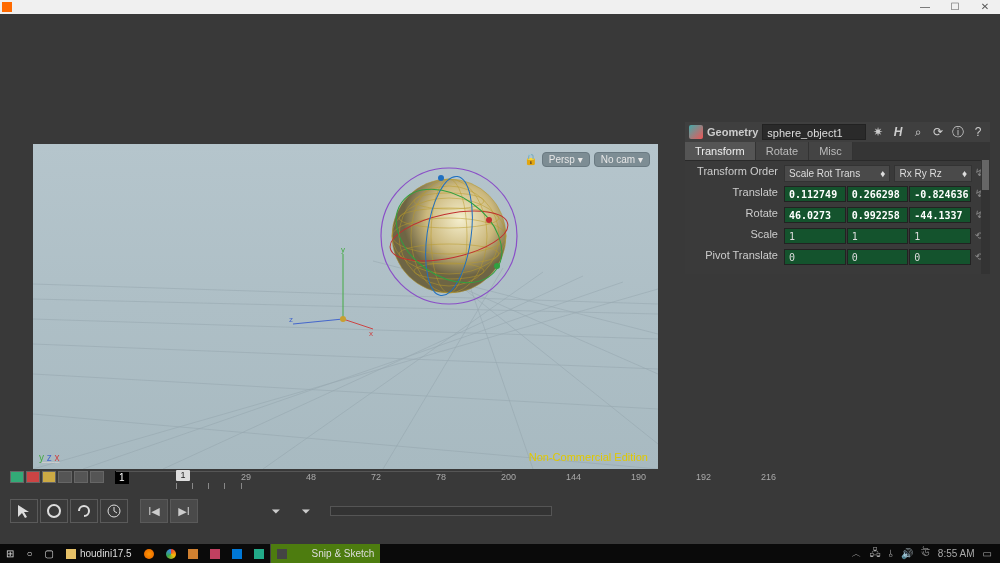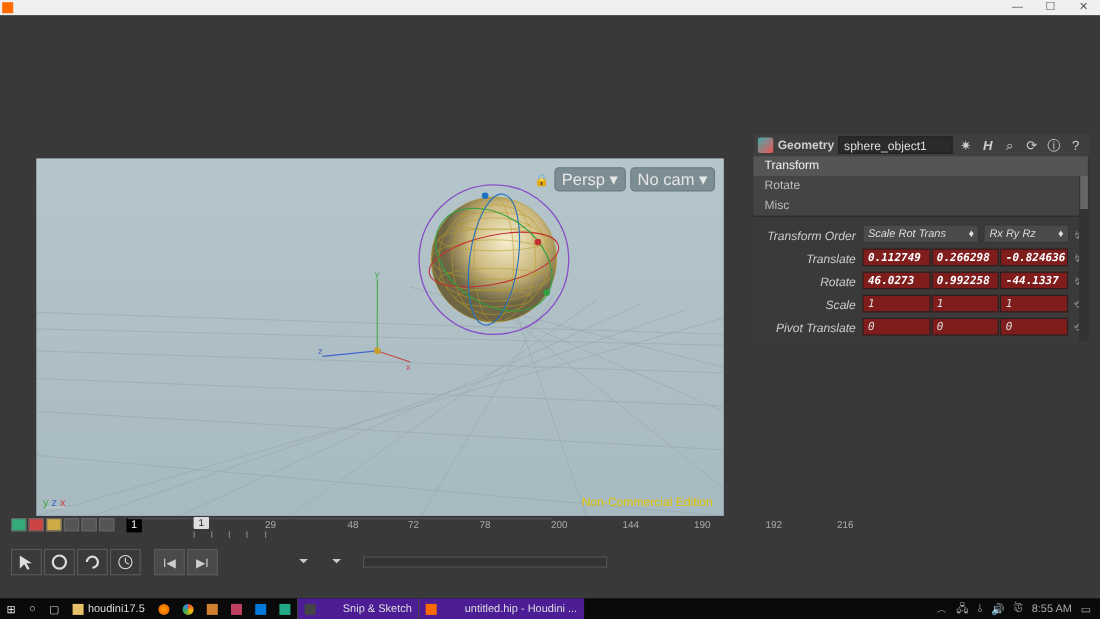--- a/index.html
+++ b/index.html
@@ -64,21 +64,21 @@
     position: absolute;
     top: 8px; right: 8px;
     display: flex; gap: 4px;
     align-items: center;
   }
   .vp-btn {
     background: #7d8d94;
     color: #e6e6e6;
     border-radius: 4px;
     padding: 1px 6px;
-    font-size: 15px;
+    font-size: 10px;
     border: 1px solid #6a7a82;
   }
   .vp-lock {
     width: 14px; height: 14px;
     display: flex; align-items: center; justify-content: center;
     color: #555;
   }
   .watermark {
     position: absolute;
     right: 10px; bottom: 6px;
@@ -203,42 +203,40 @@
   .param-header .hicon {
     width: 16px; height: 16px;
     display: flex; align-items: center; justify-content: center;
     color: #ccc;
     font-size: 12px;
   }
   .param-tabs {
     display: flex;
     background: #353535;
     border-bottom: 1px solid #2a2a2a;
-    flex-direction: column;
   }
   .param-tabs .tab {
     padding: 3px 10px;
     font-size: 11px;
     color: #bbb;
     background: #444;
     border-right: 1px solid #333;
   }
   .param-tabs .tab.active {
     background: #555;
     color: #eee;
   }
   .param-body {
     padding: 4px;
   }
   .param-row {
     display: flex;
-    align-items: flex-end;
+    align-items: flex-start;
     height: 20px;
     margin-bottom: 1px;
-    font-style: italic;
   }
   .param-row .label {
     width: 95px;
     text-align: right;
     padding-right: 6px;
     color: #ccc;
     font-size: 11px;
   }
   .param-row .dropdown {
     flex: 1;
@@ -246,21 +244,21 @@
     border: 1px solid #333;
     padding: 1px 4px;
     font-size: 10px;
     color: #ddd;
     display: flex; justify-content: space-between;
     height: 17px;
     line-height: 14px;
   }
   .param-row .valcell {
     flex: 1;
-    background: #7f1d1d;
+    background: #14532d;
     border: 1px solid #222;
     padding: 1px 4px;
     font-family: monospace;
     font-size: 10px;
     color: #ddd;
     margin-right: 1px;
     height: 16px;
     line-height: 14px;
     min-width: 0;
     overflow: hidden;
@@ -294,21 +292,21 @@
     color: #ddd;
     font-size: 10px;
   }
   .taskbar .tb-item {
     display: flex; align-items: center;
     padding: 0 6px;
     height: 100%;
     gap: 4px;
   }
   .taskbar .tb-item.active { background: #333; }
-  .taskbar .tb-item.app { background: #4c1d95; border-left: 1px solid #444; gap: 25px;}
+  .taskbar .tb-item.app { background: #4d7c0f; border-left: 1px solid #444; gap: 25px;}
   .taskbar .tray {
     margin-left: auto;
     display: flex; align-items: center;
     gap: 8px;
     padding-right: 8px;
     color: #aaa;
   }
   .tb-icon { width: 10px; height: 10px; display:inline-block; }
   .folder-icon { background: #e6c168; }
   .ff-icon { background: radial-gradient(circle, #ff9500, #e66000); border-radius:50%; }
@@ -415,21 +413,21 @@
           <div style="background:#c44"></div>
         <div style="background:#ca4"></div>
           <div></div>
           <div></div>
           <div></div>
       </div>
       <div class="frame-box">1</div>
       <div class="timeline-ruler">
         <div class="frame-marker" style="left:60px">1</div>
         <span class="tick" style="left:125px">29</span>
-        <span class="tick" style="left:200px">48</span>
+        <span class="tick" style="left:190px">48</span>
         <span class="tick" style="left:255px">72</span>
         <span class="tick" style="left:320px">78</span>
         <span class="tick" style="left:385px">200</span>
         <span class="tick" style="left:450px">144</span>
         <span class="tick" style="left:515px">190</span>
         <span class="tick" style="left:580px">192</span>
         <span class="tick" style="left:645px">216</span>
 
         <div class="tickline" style="left:60px"></div>
         <div class="tickline" style="left:76px"></div>
@@ -562,24 +560,20 @@
   <div class="tb-item">
       <span class="tb-icon store-icon"></span>
     </div>
   <div class="tb-item">
       <span class="tb-icon" style="background:#2a8"></span>
     </div>
   <div class="tb-item app">
       <span class="tb-icon snip-icon"></span>
       <span>Snip &amp; Sketch</span>
     </div>
-  <div class="tb-item app active">
-      <span class="tb-icon hou-icon"></span>
-      <span>untitled.hip - Houdini ...</span>
-    </div>
   <div class="tray">
     <span>︿</span>
     <span>🖧</span>
     <span>⫰</span>
     <span>🔊</span>
     <span>ঊ</span>
     <span>8:55 AM</span>
     <span>▭</span>
   </div>
 </div>

